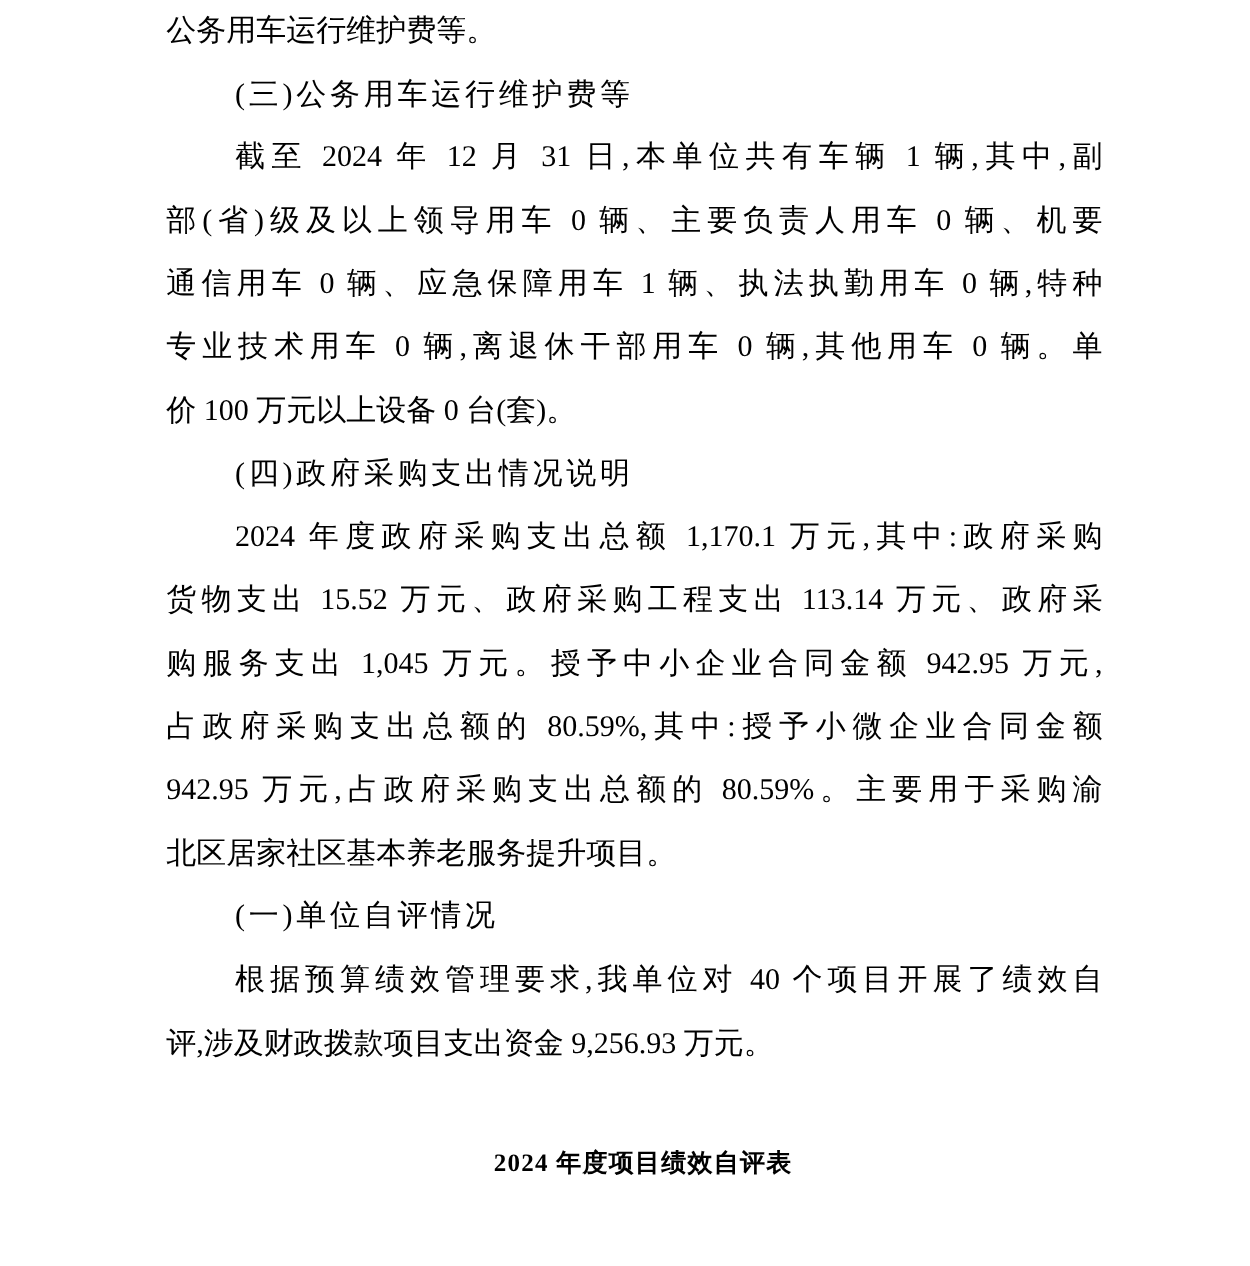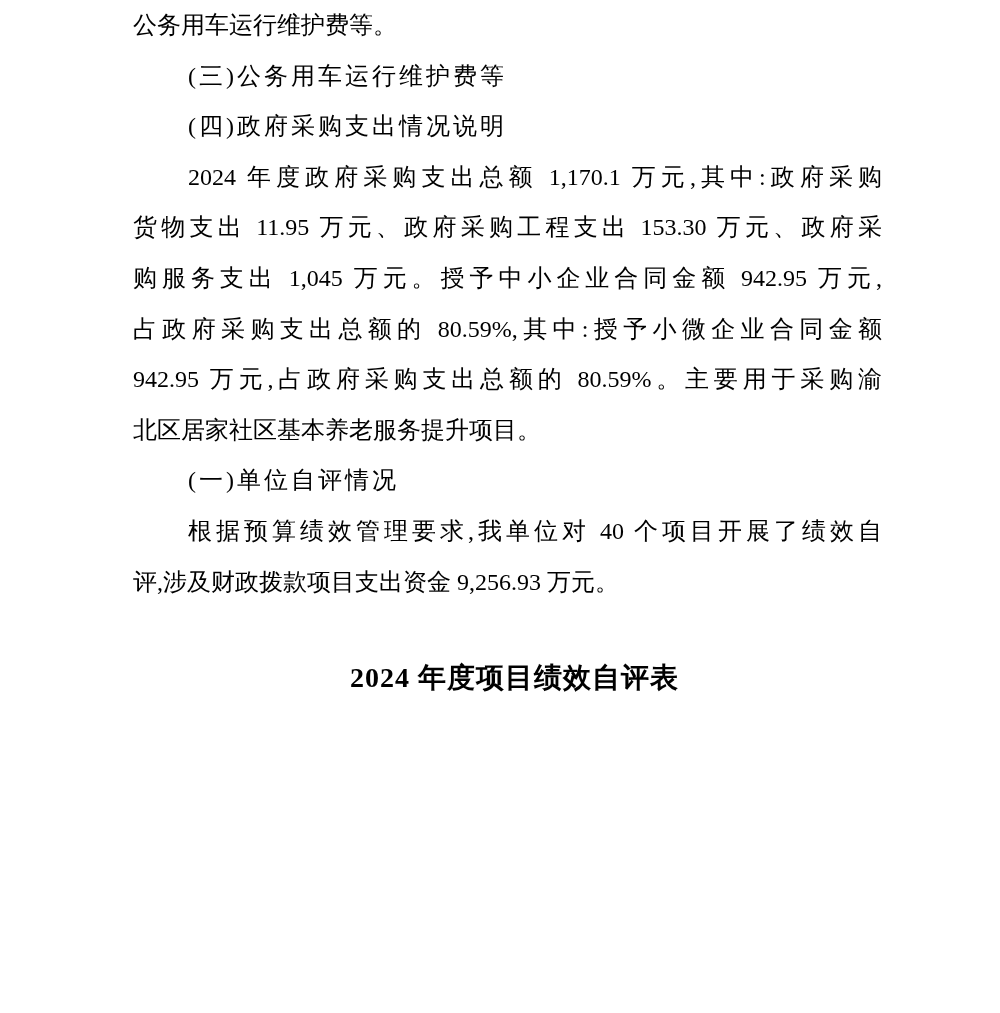--- a/index.html
+++ b/index.html
@@ -50,41 +50,48 @@
   }
   
   .table-title {
     margin-top: 46px;
     padding-left: 14px;
   }
   .table-title .line {
     text-align: left;
     text-align-last: center;
     font-weight: 700;
-    font-size: 28px;
+    font-size: 20px;
     letter-spacing: 1px;
   }
 </style>
 </head>
 <body>
 
 <div class="page">
   <div class="content">
       <div class="block body-continuation">
         <div class="line last">公务用车运行维护费等。</div>
       </div>
       <div class="block subsection-heading">
         <div class="line last first-indent">(三)公务用车运行维护费等</div>
       </div>
+      <div class="block body">
+        <div class="line fill first-indent">截至 2024 年 12 月 31 日,本单位共有车辆 1 辆,其中,副</div>
+        <div class="line fill">部(省)级及以上领导用车 0 辆、主要负责人用车 0 辆、机要</div>
+        <div class="line fill">通信用车 0 辆、应急保障用车 1 辆、执法执勤用车 0 辆,特种</div>
+        <div class="line fill">专业技术用车 0 辆,离退休干部用车 0 辆,其他用车 0 辆。单</div>
+        <div class="line last">价 100 万元以上设备 0 台(套)。</div>
+      </div>
       <div class="block subsection-heading">
         <div class="line last first-indent">(四)政府采购支出情况说明</div>
       </div>
       <div class="block body">
         <div class="line fill first-indent">2024 年度政府采购支出总额 1,170.1 万元,其中:政府采购</div>
-        <div class="line fill">货物支出 11.95 万元、政府采购工程支出 153.30 万元、政府采</div>
+        <div class="line fill">货物支出 15.52 万元、政府采购工程支出 113.14 万元、政府采</div>
         <div class="line fill">购服务支出 1,045 万元。授予中小企业合同金额 942.95 万元,</div>
         <div class="line fill">占政府采购支出总额的 80.59%,其中:授予小微企业合同金额</div>
         <div class="line fill">942.95 万元,占政府采购支出总额的 80.59%。主要用于采购渝</div>
         <div class="line last">北区居家社区基本养老服务提升项目。</div>
       </div>
       <div class="block subsection-heading">
         <div class="line last first-indent">(一)单位自评情况</div>
       </div>
       <div class="block body">
         <div class="line fill first-indent">根据预算绩效管理要求,我单位对 40 个项目开展了绩效自</div>

